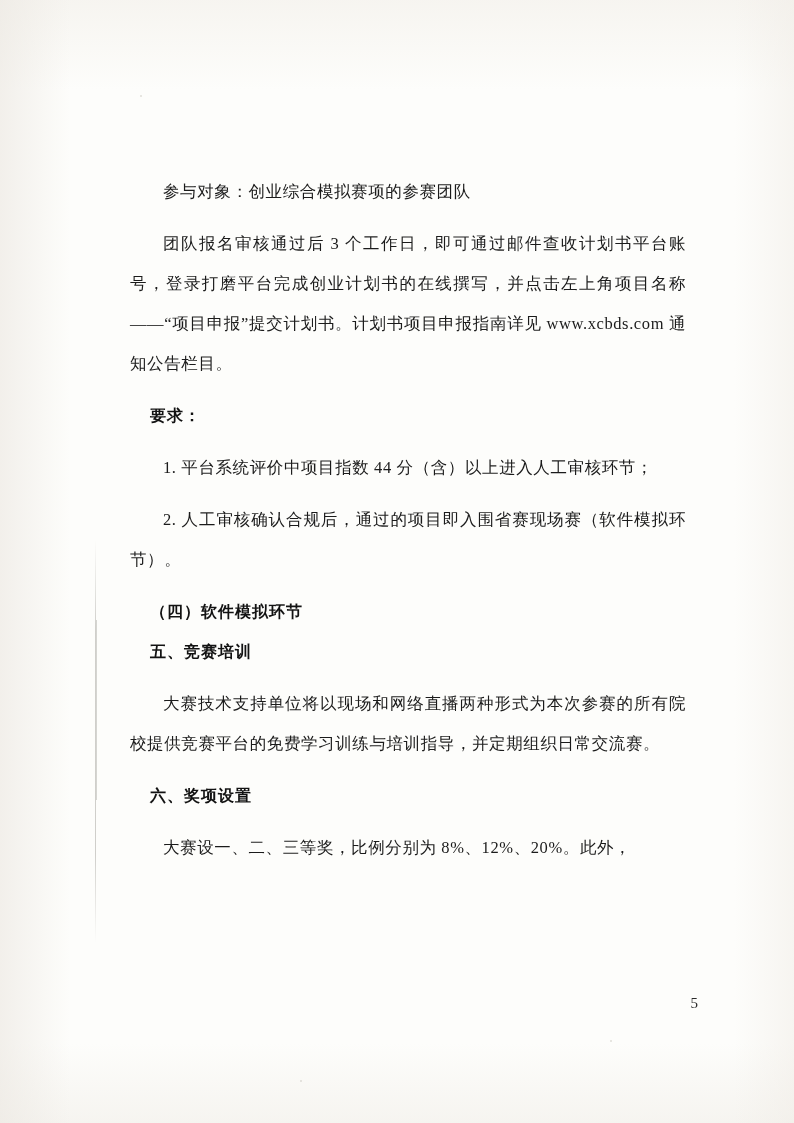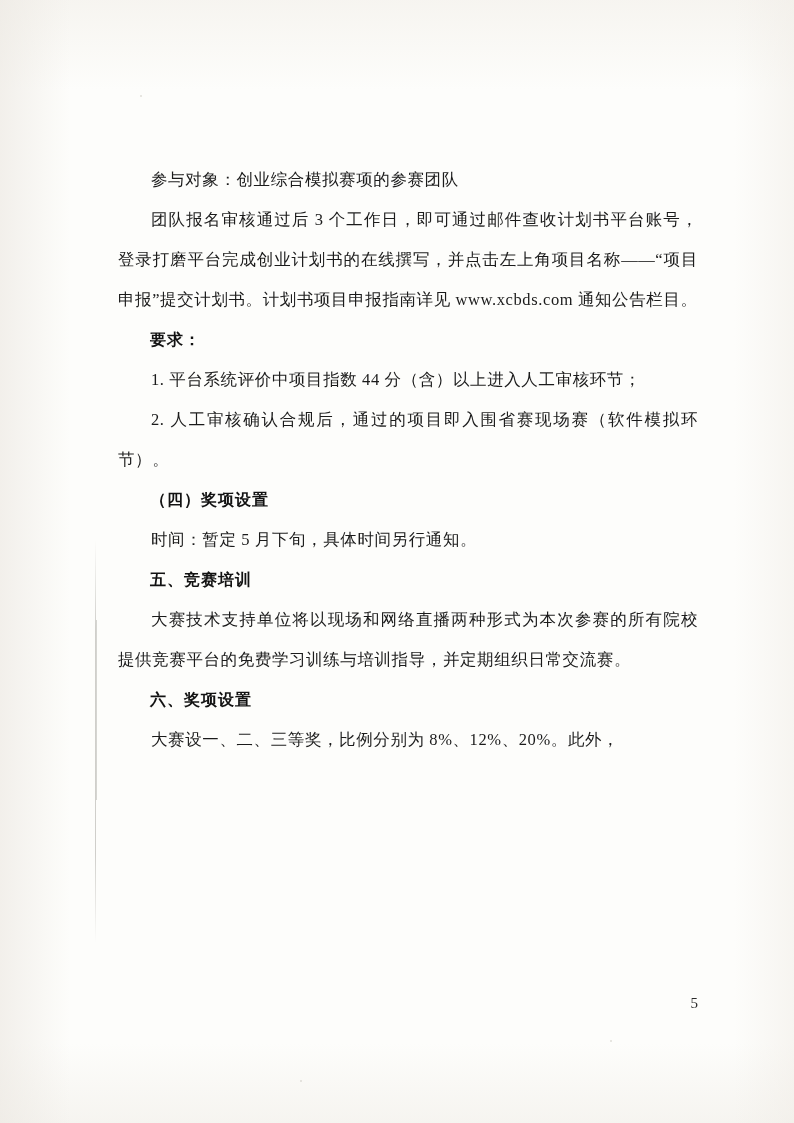--- a/index.html
+++ b/index.html
@@ -58,21 +58,21 @@
     width: 580px;
   }
 
   .para {
     font-size: 16.5px;
     line-height: 40px;
     color: #1b1b1b;
     text-align: justify;
     text-justify: inter-ideograph;
     letter-spacing: 0.6px;
-    margin: 0;
+    margin: 12px;
   }
   .indent {
     text-indent: 2em;
   }
   .heading {
     font-size: 16px;
     line-height: 40px;
     font-weight: bold;
     color: #121212;
     text-indent: 2em;
@@ -106,22 +106,21 @@
   <div class="speckle" style="left:140px; top:95px; width:2px; height:2px;"></div>
   <div class="speckle" style="left:610px; top:1040px; width:2px; height:2px;"></div>
   <div class="speckle" style="left:300px; top:1080px; width:2px; height:2px;"></div>
 
   <div class="content">
     <p class="para indent">参与对象：创业综合模拟赛项的参赛团队</p>
     <p class="para indent">团队报名审核通过后 3 个工作日，即可通过邮件查收计划书平台账号，登录打磨平台完成创业计划书的在线撰写，并点击左上角项目名称——“项目申报”提交计划书。计划书项目申报指南详见 www.xcbds.com 通知公告栏目。</p>
     <p class="heading">要求：</p>
     <p class="para indent">1. 平台系统评价中项目指数 44 分（含）以上进入人工审核环节；</p>
     <p class="para indent">2. 人工审核确认合规后，通过的项目即入围省赛现场赛（软件模拟环节）。</p>
-    <p class="heading">（四）奖项设置</p>
-    <p class="para indent">时间：暂定 5 月下旬，具体时间另行通知。</p>
+    <p class="heading">（四）软件模拟环节</p>
     <p class="heading">五、竞赛培训</p>
     <p class="para indent">大赛技术支持单位将以现场和网络直播两种形式为本次参赛的所有院校提供竞赛平台的免费学习训练与培训指导，并定期组织日常交流赛。</p>
     <p class="heading">六、奖项设置</p>
     <p class="para indent">大赛设一、二、三等奖，比例分别为 8%、12%、20%。此外，</p>
   </div>
 
   <div class="page-number">5</div>
 </div>
 
 </body></html>

